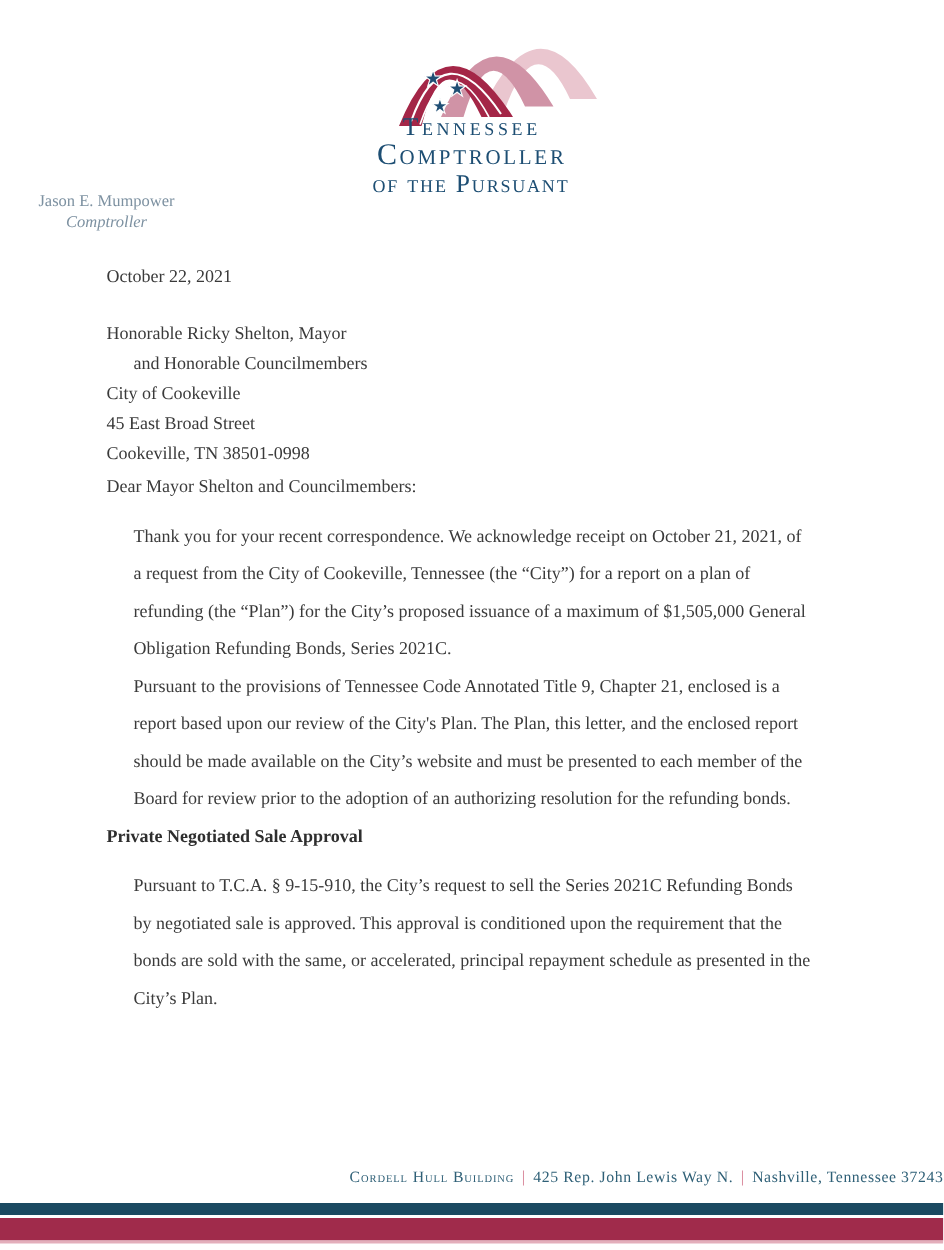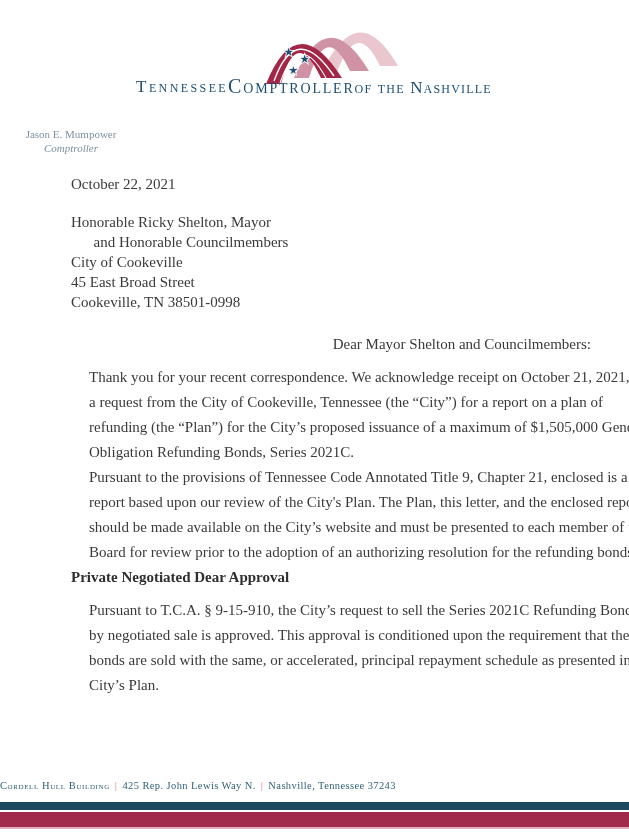--- a/index.html
+++ b/index.html
@@ -8,52 +8,52 @@
     font-family:"Liberation Serif",serif;
   }
 
   
   .logo{
     position:absolute;top:10px;left:0;right:0;
     display:flex;flex-direction:column;align-items:center;
   }
   .logo-arcs{margin-left:34px;margin-bottom:-10px;display:block;}
   .logo-wordmark{
-    display:flex;align-items:center;
+    display:flex;flex-direction:column;align-items:center;
     color:#1d4e73;font-variant:small-caps;line-height:1.02;
   }
   .logo-line1{font-size:17px;letter-spacing:2.4px;}
   .logo-line2{font-size:20px;letter-spacing:1.8px;}
   .logo-line3{font-size:17px;letter-spacing:1.2px;align-self:flex-end;padding-right:1px;}
 
   
   .official{
     position:absolute;left:16px;top:127px;width:110px;text-align:center;
     color:#7d91a1;font-size:11px;line-height:14px;
   }
   .official-title{font-style:italic;}
 
   
   .letter{
     position:absolute;left:71px;top:174px;width:520px;
-    color:#3a3a3a;font-size:15px;
+    color:#3a3a3a;font-size:12px;
   }
   .letter div{white-space:pre;}
   .date{line-height:20px;}
   .recipient{margin-top:18px;line-height:20px;}
-  .salutation{margin-top:20px;line-height:25px;text-align:right;}
+  .salutation{line-height:25px;}
   .para{line-height:25px;margin-left:18px;}
   .p1{margin-top:8px;}
   .p2{margin-top:0;}
   .section-heading{margin-top:0;line-height:25px;font-weight:bold;color:#2e2e2e;}
   .p3{margin-top:8px;}
 
   
   .footer-text{
-    position:absolute;left:0;right:0;top:778px;text-align:left;
+    position:absolute;left:0;right:0;top:778px;text-align:right;
     color:#2f6077;font-size:10.5px;letter-spacing:0.4px;line-height:14px;
   }
   .footer-building{font-variant:small-caps;letter-spacing:0.6px;}
   .footer-sep{color:#d4798f;padding:0 5px;font-size:11px;}
 
   .stripe-navy{position:absolute;left:0;top:802px;width:629px;height:8px;background:#1b4a61;}
   .stripe-maroon{position:absolute;left:0;top:812px;width:629px;height:15px;background:#a02b4b;}
   .stripe-pink{position:absolute;left:0;top:827px;width:629px;height:2px;background:#e3aebb;}
 </style>
 </head>
@@ -70,21 +70,21 @@
       <path d="M 16 73 Q 35 18 62 68" fill="none" stroke="#ffffff" stroke-width="1.1"></path>
       <g font-family="DejaVu Sans, sans-serif" fill="#1f4e74" stroke="#ffffff" stroke-width="0.7">
         <text x="18" y="47" font-size="15">★</text>
         <text x="34" y="54" font-size="15">★</text>
         <text x="23" y="65" font-size="14">★</text>
       </g>
     </svg>
     <div class="logo-wordmark">
       <span class="logo-line1">Tennessee</span>
       <span class="logo-line2">Comptroller</span>
-      <span class="logo-line3">of the Nashville</span>
+      <span class="logo-line3">of the Pursuant</span>
     </div>
   </div>
 
   <div class="official">
     <div class="official-name">Jason E. Mumpower</div>
     <div class="official-title">Comptroller</div>
   </div>
 
   <div class="letter">
     <div class="date">October 22, 2021</div>
@@ -95,21 +95,21 @@
 Cookeville, TN 38501-0998</div>
     <div class="salutation">Dear Mayor Shelton and Councilmembers:</div>
     <div class="para p1">Thank you for your recent correspondence. We acknowledge receipt on October 21, 2021, of
 a request from the City of Cookeville, Tennessee (the “City”) for a report on a plan of
 refunding (the “Plan”) for the City’s proposed issuance of a maximum of $1,505,000 General
 Obligation Refunding Bonds, Series 2021C.</div>
     <div class="para p2">Pursuant to the provisions of Tennessee Code Annotated Title 9, Chapter 21, enclosed is a
 report based upon our review of the City's Plan. The Plan, this letter, and the enclosed report
 should be made available on the City’s website and must be presented to each member of the
 Board for review prior to the adoption of an authorizing resolution for the refunding bonds.</div>
-    <div class="section-heading">Private Negotiated Dear Approval</div>
+    <div class="section-heading">Private Negotiated Sale Approval</div>
     <div class="para p3">Pursuant to T.C.A. § 9-15-910, the City’s request to sell the Series 2021C Refunding Bonds
 by negotiated sale is approved. This approval is conditioned upon the requirement that the
 bonds are sold with the same, or accelerated, principal repayment schedule as presented in the
 City’s Plan.</div>
   </div>
 
   <div class="footer-text">
     <span class="footer-building">Cordell Hull Building</span><span class="footer-sep">|</span><span>425 Rep. John Lewis Way N.</span><span class="footer-sep">|</span><span>Nashville, Tennessee 37243</span>
   </div>
 

